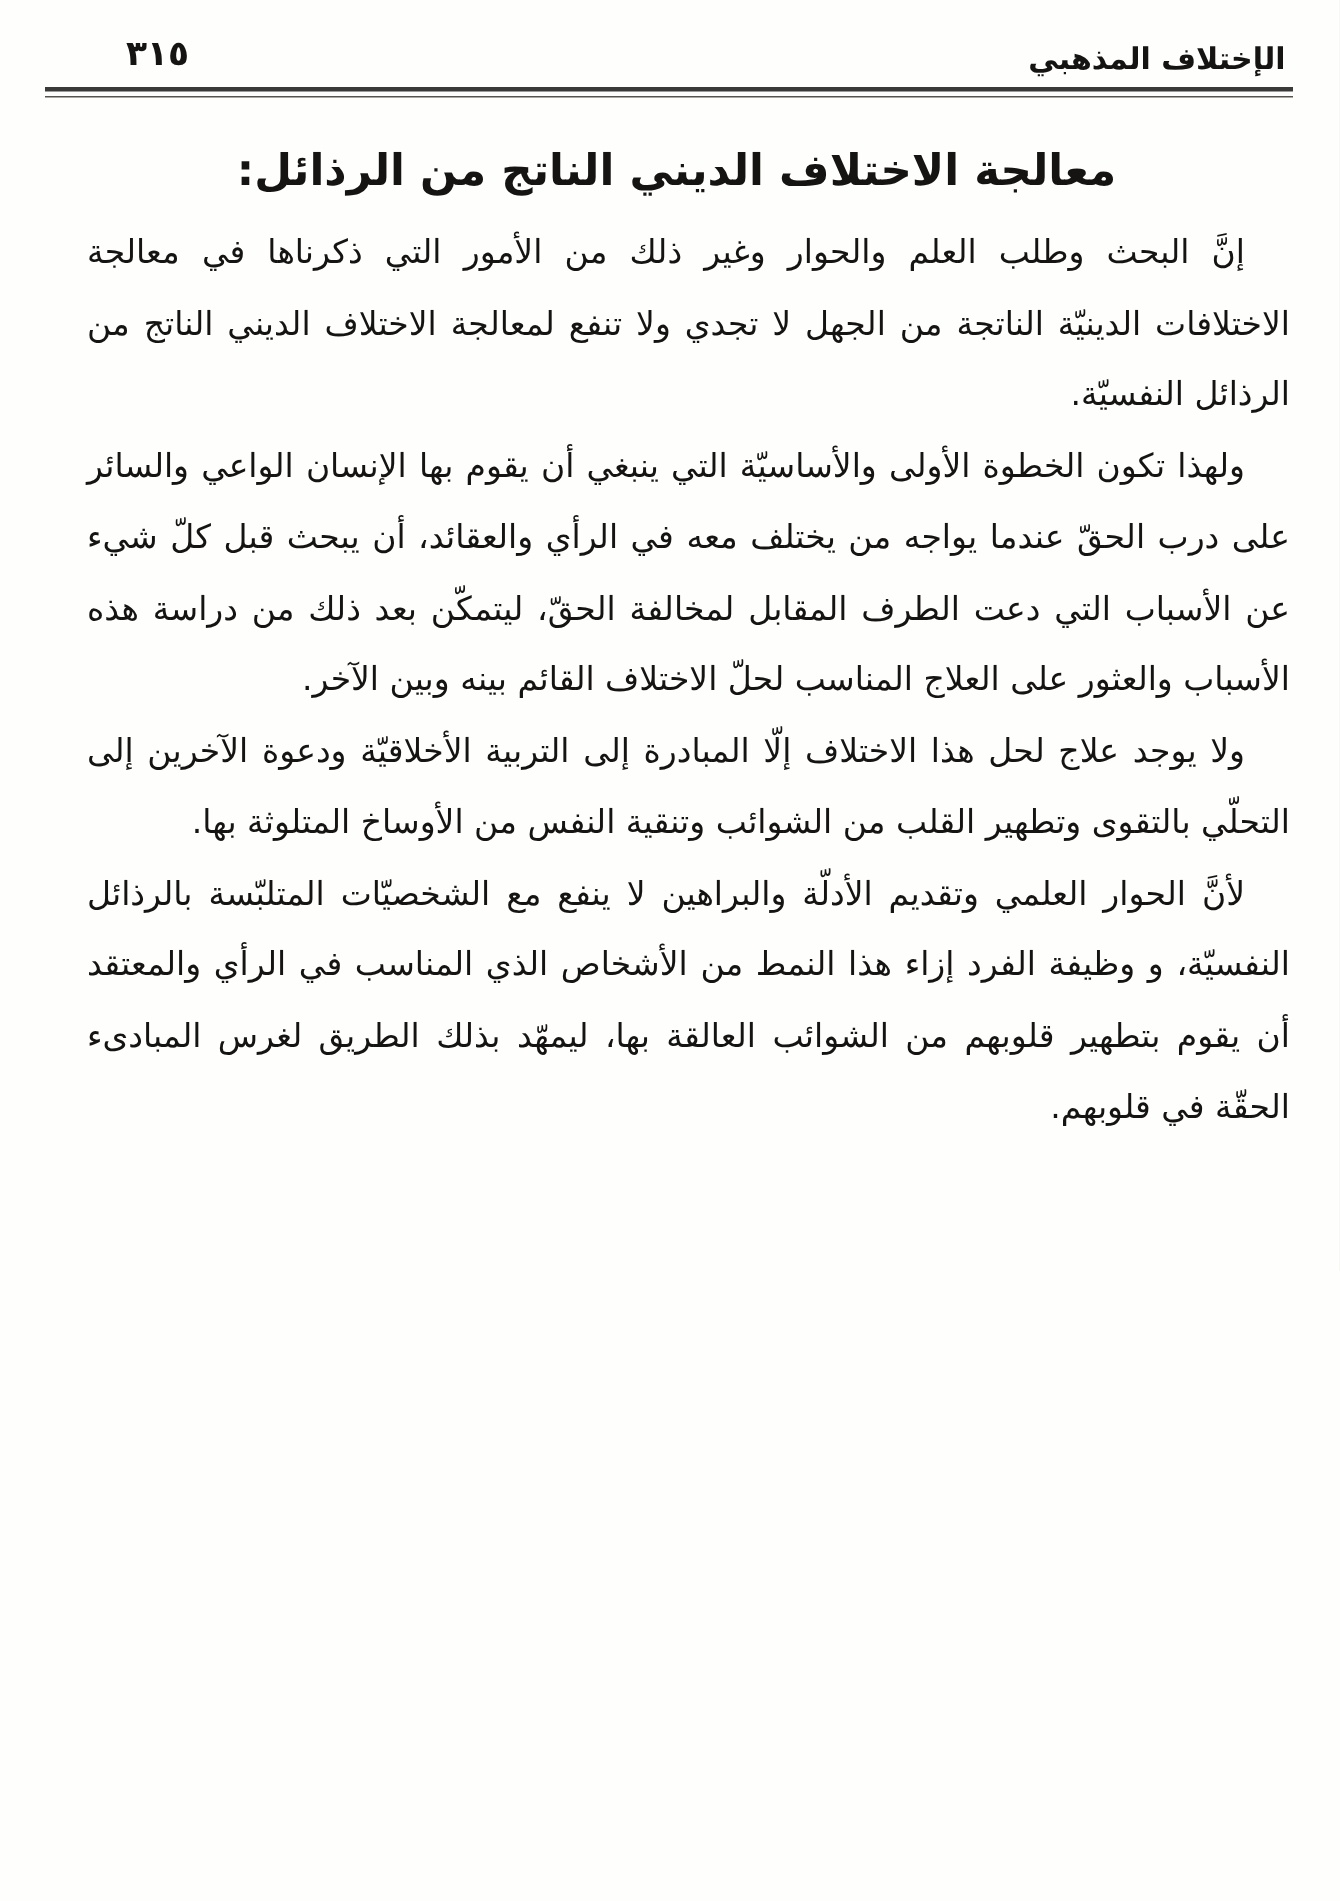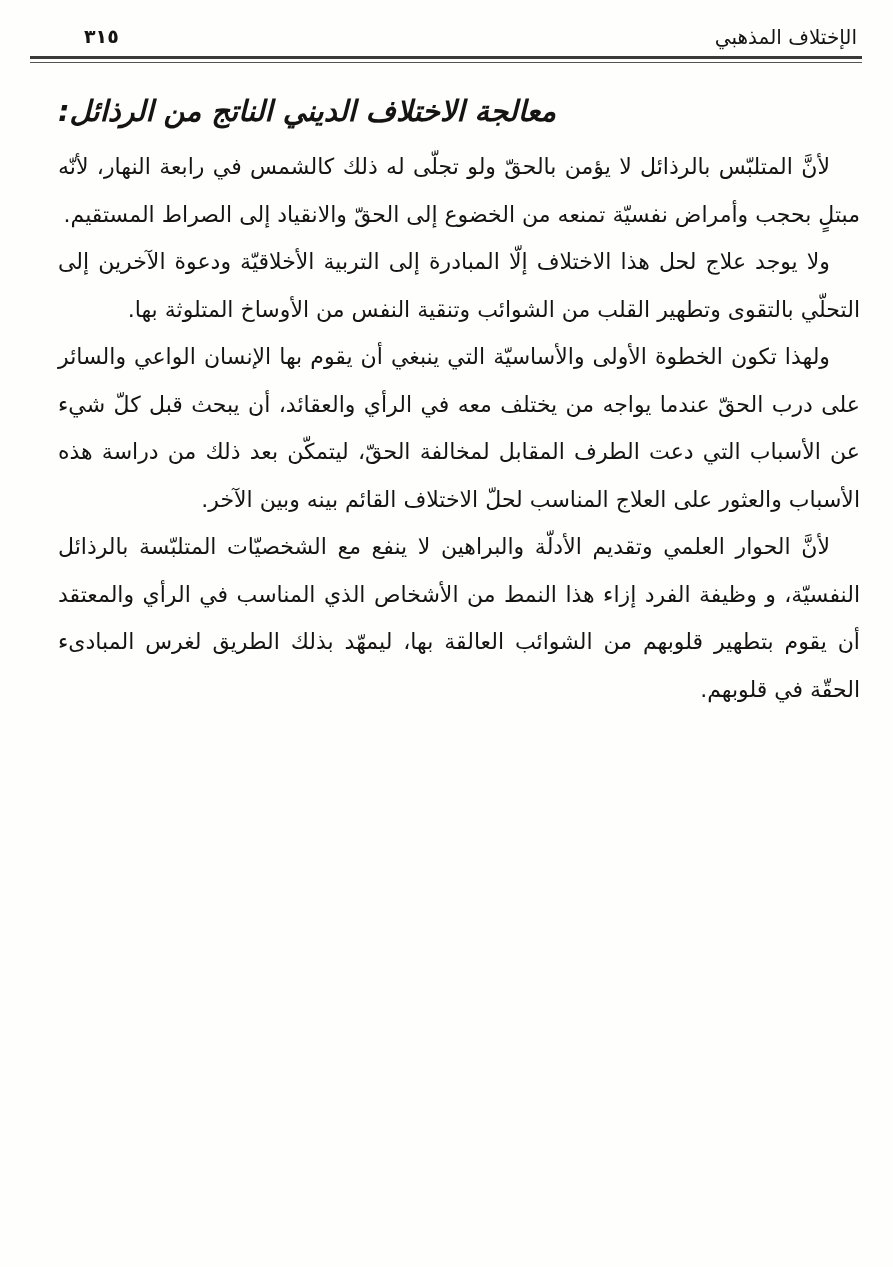--- a/index.html
+++ b/index.html
@@ -19,45 +19,44 @@
     position: relative;
   }
   .page-header {
     display: flex;
     justify-content: space-between;
     align-items: flex-end;
     padding: 25px 36px 0 84px;
     font-size: 20px;
   }
   .running-title {
-    font-weight: 400;
+    font-weight: 700;
     letter-spacing: 0.3px;
   }
   .page-number {
-    font-size: 19px;
+    font-size: 23px;
     font-weight: 600;
     transform: translateY(-2px);
   }
   .header-rule {
     margin: 7px 31px 0 30px;
     height: 7px;
     border-top: 3px solid #3a3a38;
     border-bottom: 1px solid #55544f;
   }
   .content {
     padding: 14px 33px 0 58px;
   }
   .section-heading {
     font-size: 29px;
     font-weight: 900;
-    text-align: left;
+    text-align: center;
     letter-spacing: -0.5px;
     margin: 12px 16px 10px 0;
     line-height: 44px;
-    font-style: italic;
   }
   .section-heading.second {
     margin-top: 48px;
   }
   .body-par {
     font-size: 22px;
     line-height: 47.5px;
     text-align: justify;
     text-justify: inter-word;
     text-indent: 30px;
@@ -73,25 +72,25 @@
     <span class="running-title">الإختلاف المذهبي</span>
     <span class="page-number">٣١٥</span>
   </div>
 
   <div class="header-rule"></div>
 
   <div class="content">
 
     <h2 class="section-heading">معالجة الاختلاف الديني الناتج من الرذائل:</h2>
 
+    <p class="body-par">إنَّ البحث وطلب العلم والحوار وغير ذلك من الأمور التي ذكرناها في معالجة الاختلافات الدينيّة الناتجة من الجهل لا تجدي ولا تنفع لمعالجة الاختلاف الديني الناتج من الرذائل النفسيّة.</p>
 
-    <p class="body-par">لأنَّ المتلبّس بالرذائل لا يؤمن بالحقّ ولو تجلّى له ذلك كالشمس في رابعة النهار، لأنّه مبتلٍ بحجب وأمراض نفسيّة تمنعه من الخضوع إلى الحقّ والانقياد إلى الصراط المستقيم.</p>
+
+    <p class="body-par">ولهذا تكون الخطوة الأولى والأساسيّة التي ينبغي أن يقوم بها الإنسان الواعي والسائر على درب الحقّ عندما يواجه من يختلف معه في الرأي والعقائد، أن يبحث قبل كلّ شيء عن الأسباب التي دعت الطرف المقابل لمخالفة الحقّ، ليتمكّن بعد ذلك من دراسة هذه الأسباب والعثور على العلاج المناسب لحلّ الاختلاف القائم بينه وبين الآخر.</p>
 
     <p class="body-par">ولا يوجد علاج لحل هذا الاختلاف إلّا المبادرة إلى التربية الأخلاقيّة ودعوة الآخرين إلى التحلّي بالتقوى وتطهير القلب من الشوائب وتنقية النفس من الأوساخ المتلوثة بها.</p>
-
-    <p class="body-par">ولهذا تكون الخطوة الأولى والأساسيّة التي ينبغي أن يقوم بها الإنسان الواعي والسائر على درب الحقّ عندما يواجه من يختلف معه في الرأي والعقائد، أن يبحث قبل كلّ شيء عن الأسباب التي دعت الطرف المقابل لمخالفة الحقّ، ليتمكّن بعد ذلك من دراسة هذه الأسباب والعثور على العلاج المناسب لحلّ الاختلاف القائم بينه وبين الآخر.</p>
 
     <p class="body-par">لأنَّ الحوار العلمي وتقديم الأدلّة والبراهين لا ينفع مع الشخصيّات المتلبّسة بالرذائل النفسيّة، و وظيفة الفرد إزاء هذا النمط من الأشخاص الذي المناسب في الرأي والمعتقد أن يقوم بتطهير قلوبهم من الشوائب العالقة بها، ليمهّد بذلك الطريق لغرس المبادىء الحقّة في قلوبهم.</p>
 
 
 
   </div>
 </div>
 
 </body></html>

